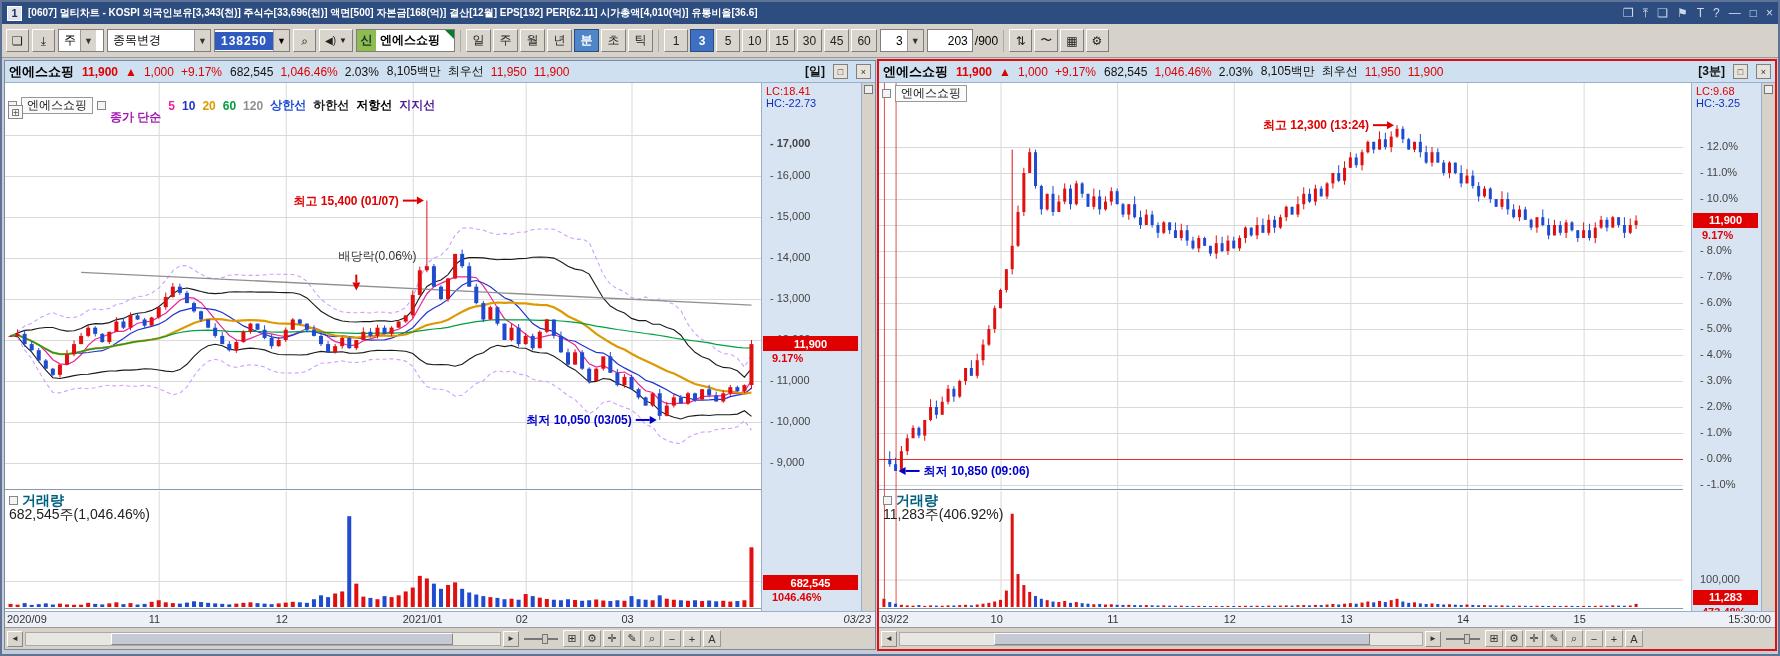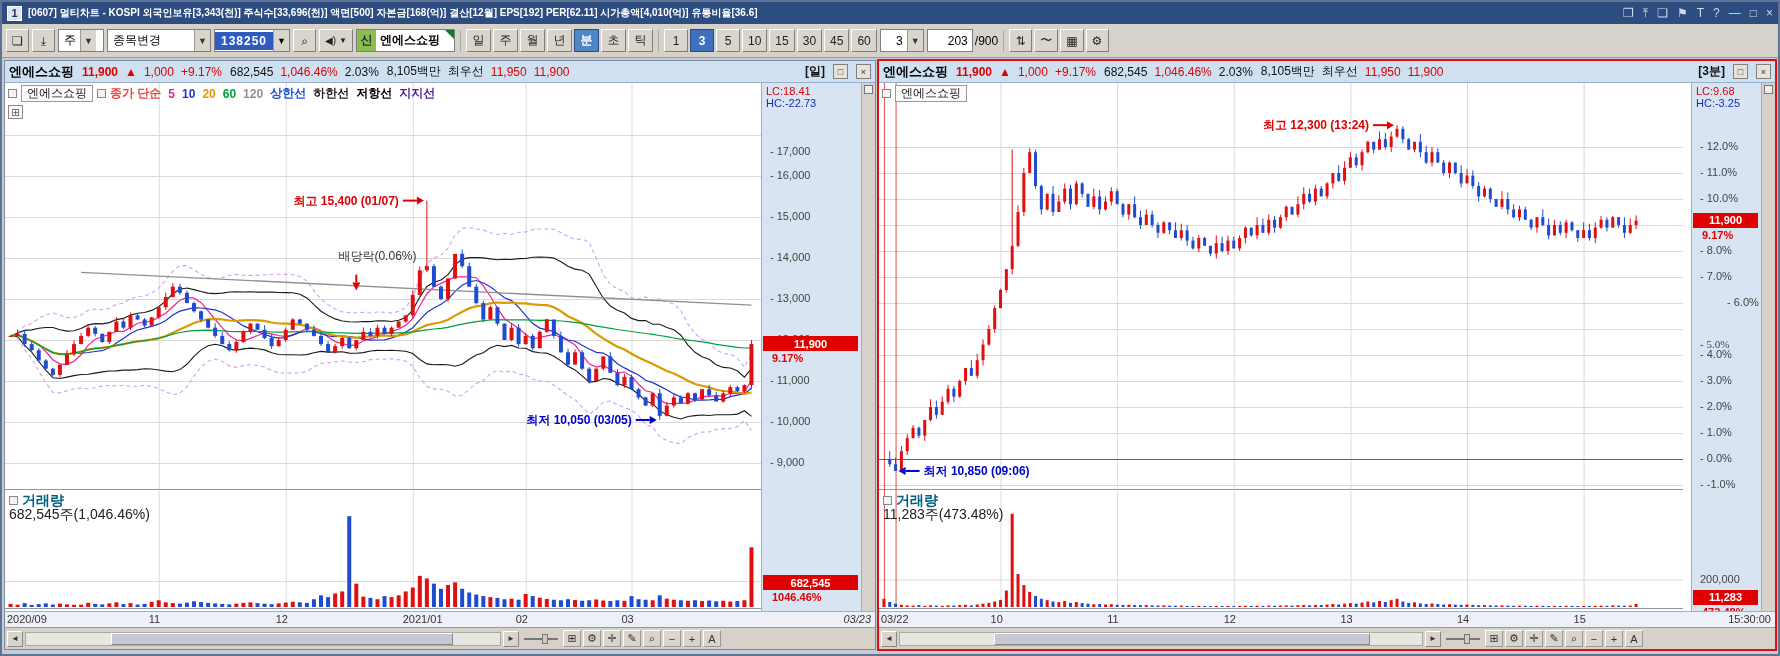--- a/index.html
+++ b/index.html
@@ -548,21 +548,21 @@
               <line x1="630.7358490566037" x2="644.7358490566037" y1="336.95" y2="336.95" stroke="#0000cc" stroke-width="2"></line>
               <polygon points="644.7358490566037,332.95 651.7358490566037,336.95 644.7358490566037,340.95" fill="#0000cc"></polygon>
               <text x="626.7358490566037" y="340.95" text-anchor="end" fill="#0000cc" font-size="12" font-weight="bold">최저 10,050 (03/05)</text>
             </g>
           </svg>
           <div class="legend">
             <span class="lg-box"></span>
             <span class="lg-tab">엔에스쇼핑</span>
             <span class="lg-box"></span>
             <span class="lg-items">
-              <span style="color: #ef4444;">종가 단순</span>
+              <span style="color: #a21caf; margin-top: 24px;">종가 단순</span>
               <span style="color: rgb(238, 34, 153);">5</span>
               <span style="color: rgb(34, 51, 204);">10</span>
               <span style="color: rgb(221, 153, 0);">20</span>
               <span style="color: rgb(0, 160, 64);">60</span>
               <span style="color: rgb(144, 144, 144);">120</span>
               <span style="color: #1d4ed8;">상한선</span>
               <span style="color: rgb(34, 34, 34);">하한선</span>
               <span style="color: #000000;">저항선</span>
               <span style="color: #4c1d95;">지지선</span>
             </span>
@@ -571,21 +571,21 @@
           <div class="vlabels" style="left: 4px; top: 410px;">
             <div class="t1">
               <span class="lg-box"></span>
               <span>거래량</span>
             </div>
             <div class="t2">682,545주(1,046.46%)</div>
           </div>
           <div class="axis" style="right: 14px; width: 100px;">
             <div class="lc">LC:18.41</div>
             <div class="hc">HC:-22.73</div>
-            <div class="tick" style="top: 62px;">- 17,000</div>
+            <div class="tick" style="top: 54px; font-weight: bold;">- 17,000</div>
             <div class="tick" style="top: 86px;">- 16,000</div>
             <div class="tick" style="top: 127px;">- 15,000</div>
             <div class="tick" style="top: 168px;">- 14,000</div>
             <div class="tick" style="top: 209px;">- 13,000</div>
             <div class="tick" style="top: 250px;">- 12,000</div>
             <div class="tick" style="top: 291px;">- 11,000</div>
             <div class="tick" style="top: 332px;">- 10,000</div>
             <div class="tick" style="top: 373px;">- 9,000</div>
             <div class="pricebox" style="top: 253.1px;">11,900</div>
             <div class="pctlbl" style="top: 269.1px;">9.17%</div>
@@ -1094,42 +1094,42 @@
           </svg>
           <div class="legend">
             <span class="lg-box"></span>
             <span class="lg-tab">엔에스쇼핑</span>
           </div>
           <div class="vlabels" style="left: 4px; top: 410px;">
             <div class="t1">
               <span class="lg-box"></span>
               <span>거래량</span>
             </div>
-            <div class="t2">11,283주(473.48%)</div>
+            <div class="t2">11,283주(406.92%)</div>
           </div>
           <div class="axis" style="right: 14px; width: 70px;">
             <div class="lc">LC:9.68</div>
             <div class="hc">HC:-3.25</div>
             <div class="tick" style="top: 57px;">- 12.0%</div>
             <div class="tick" style="top: 83px;">- 11.0%</div>
             <div class="tick" style="top: 109px;">- 10.0%</div>
             <div class="tick" style="top: 135px;">- 9.0%</div>
             <div class="tick" style="top: 161px;">- 8.0%</div>
             <div class="tick" style="top: 187px;">- 7.0%</div>
-            <div class="tick" style="top: 213px; margin-left: 27px;">- 6.0%</div>
-            <div class="tick" style="top: 255px; font-family: Liberation Serif, serif;">- 5.0%</div>
+            <div class="tick" style="top: 213px;">- 6.0%</div>
+            <div class="tick" style="top: 239px;">- 5.0%</div>
             <div class="tick" style="top: 265px;">- 4.0%</div>
             <div class="tick" style="top: 291px;">- 3.0%</div>
             <div class="tick" style="top: 317px;">- 2.0%</div>
             <div class="tick" style="top: 343px;">- 1.0%</div>
             <div class="tick" style="top: 369px;">- 0.0%</div>
             <div class="tick" style="top: 395px;">- -1.0%</div>
             <div class="pricebox" style="top: 129.58px;">11,900</div>
             <div class="pctlbl" style="top: 145.58px;">9.17%</div>
-            <div class="tick" style="top: 489.571px;">200,000</div>
+            <div class="tick" style="top: 489.571px;">100,000</div>
             <div class="pricebox" style="top: 506.905px;">11,283</div>
             <div class="pctlbl" style="top: 522.905px;">473.48%</div>
           </div>
           <div class="mini">
             <div class="bx"></div>
           </div>
           <div class="xrow">
             <span style="left: 2px;">03/22</span>
             <span style="left: 111.531px;">10</span>
             <span style="left: 228.146px;">11</span>

